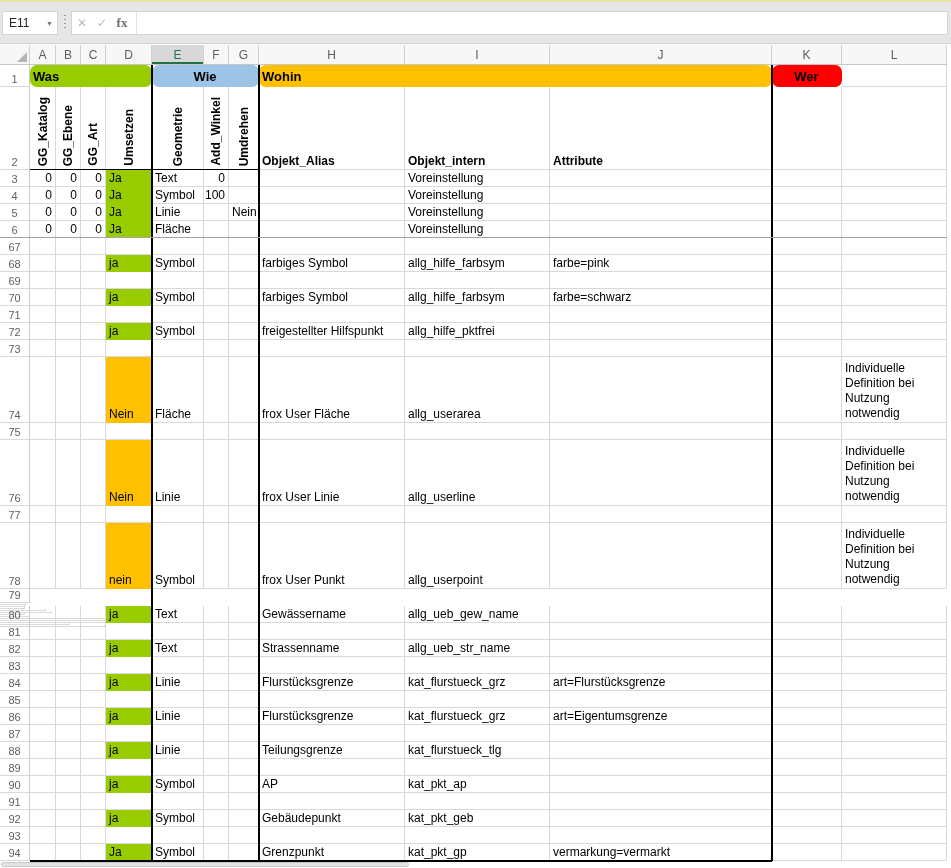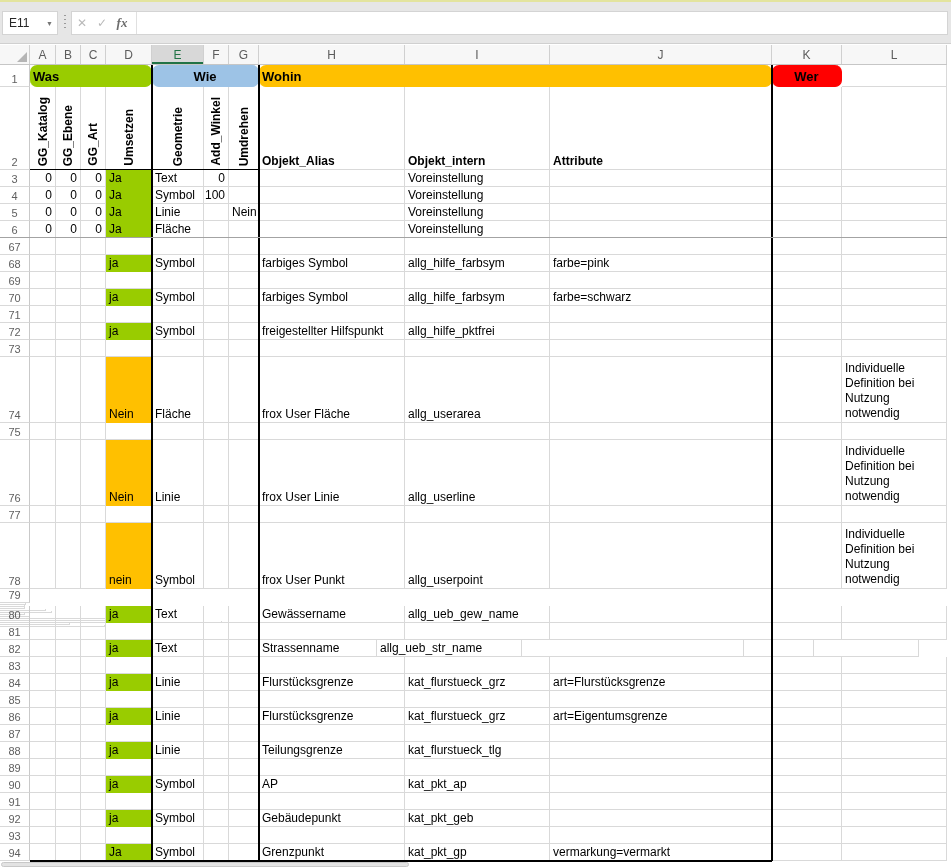--- a/index.html
+++ b/index.html
@@ -12,21 +12,21 @@
              border-bottom:1px solid #d0d0d0; }
   .namebox { position:absolute; left:2px; top:9px; width:56px; height:24px; background:#fff;
              border:1px solid #d4d4d4; display:flex; align-items:center; }
   .namebox .nbtext { flex:1; padding-left:6px; font-size:12px; color:#262626; }
   .namebox .nbarrow { font-size:7px; color:#767676; padding-right:4px; }
   .dots { position:absolute; left:64px; top:13px; width:2px; height:16px;
           background:repeating-linear-gradient(to bottom,#9a9a9a 0 1px,transparent 1px 4px); }
   .fbgroup { position:absolute; left:71px; top:9px; width:877px; height:24px; background:#fff;
              border:1px solid #d4d4d4; display:flex; align-items:center; }
   .fbtn { width:20px; text-align:center; font-size:12px; color:#b9b9b9; cursor:default; }
-  .fbtn.fx { font-family:"Liberation Serif","DejaVu Serif",serif; font-style:italic;
+  .fbtn.fx { font-family:"Liberation Serif","DejaVu Serif",serif; 
              font-weight:bold; color:#6d6d6d; font-size:13px; }
   .fdivider { width:1px; height:22px; background:#e0e0e0; margin-left:4px; }
   .finput { flex:1; height:22px; border:none; outline:none; font-size:12px; padding-left:5px; }
 
   
   .sheet { position:absolute; left:0; top:45px; width:947px; height:816px; background:#fff; }
   .colstrip { display:flex; height:20px; background:#f7f7f7; border-bottom:1px solid #c6c6c6; }
   .corner { width:30px; height:100%; border-right:1px solid #d0d0d0; position:relative; }
   .corner .tri { position:absolute; right:2px; bottom:2px; width:0; height:0;
                  border-left:10px solid transparent; border-bottom:10px solid #b5b5b5; }
@@ -418,21 +418,21 @@
       </div>
       <div class="row" style="height: 17px;">
         <div class="rh">82</div>
         <div class="cell" style="width: 26px;"></div>
         <div class="cell" style="width: 25px;"></div>
         <div class="cell" style="width: 25px;"></div>
         <div class="cell" style="width: 46px; background: rgb(153, 204, 0); border-right-color: rgb(153, 204, 0); border-bottom-color: rgb(153, 204, 0);">ja</div>
         <div class="cell" style="width: 52px;">Text</div>
         <div class="cell" style="width: 25px;"></div>
         <div class="cell" style="width: 30px;"></div>
-        <div class="cell" style="width: 118px;">Strassenname</div>
+        <div class="cell" style="width: 146px;">Strassenname</div>
         <div class="cell" style="width: 145px;">allg_ueb_str_name</div>
         <div class="cell" style="width: 222px;"></div>
         <div class="cell" style="width: 70px;"></div>
         <div class="cell" style="width: 105px;"></div>
       </div>
       <div class="row" style="height: 17px;">
         <div class="rh">83</div>
         <div class="cell" style="width: 26px;"></div>
         <div class="cell" style="width: 25px;"></div>
         <div class="cell" style="width: 25px;"></div>

